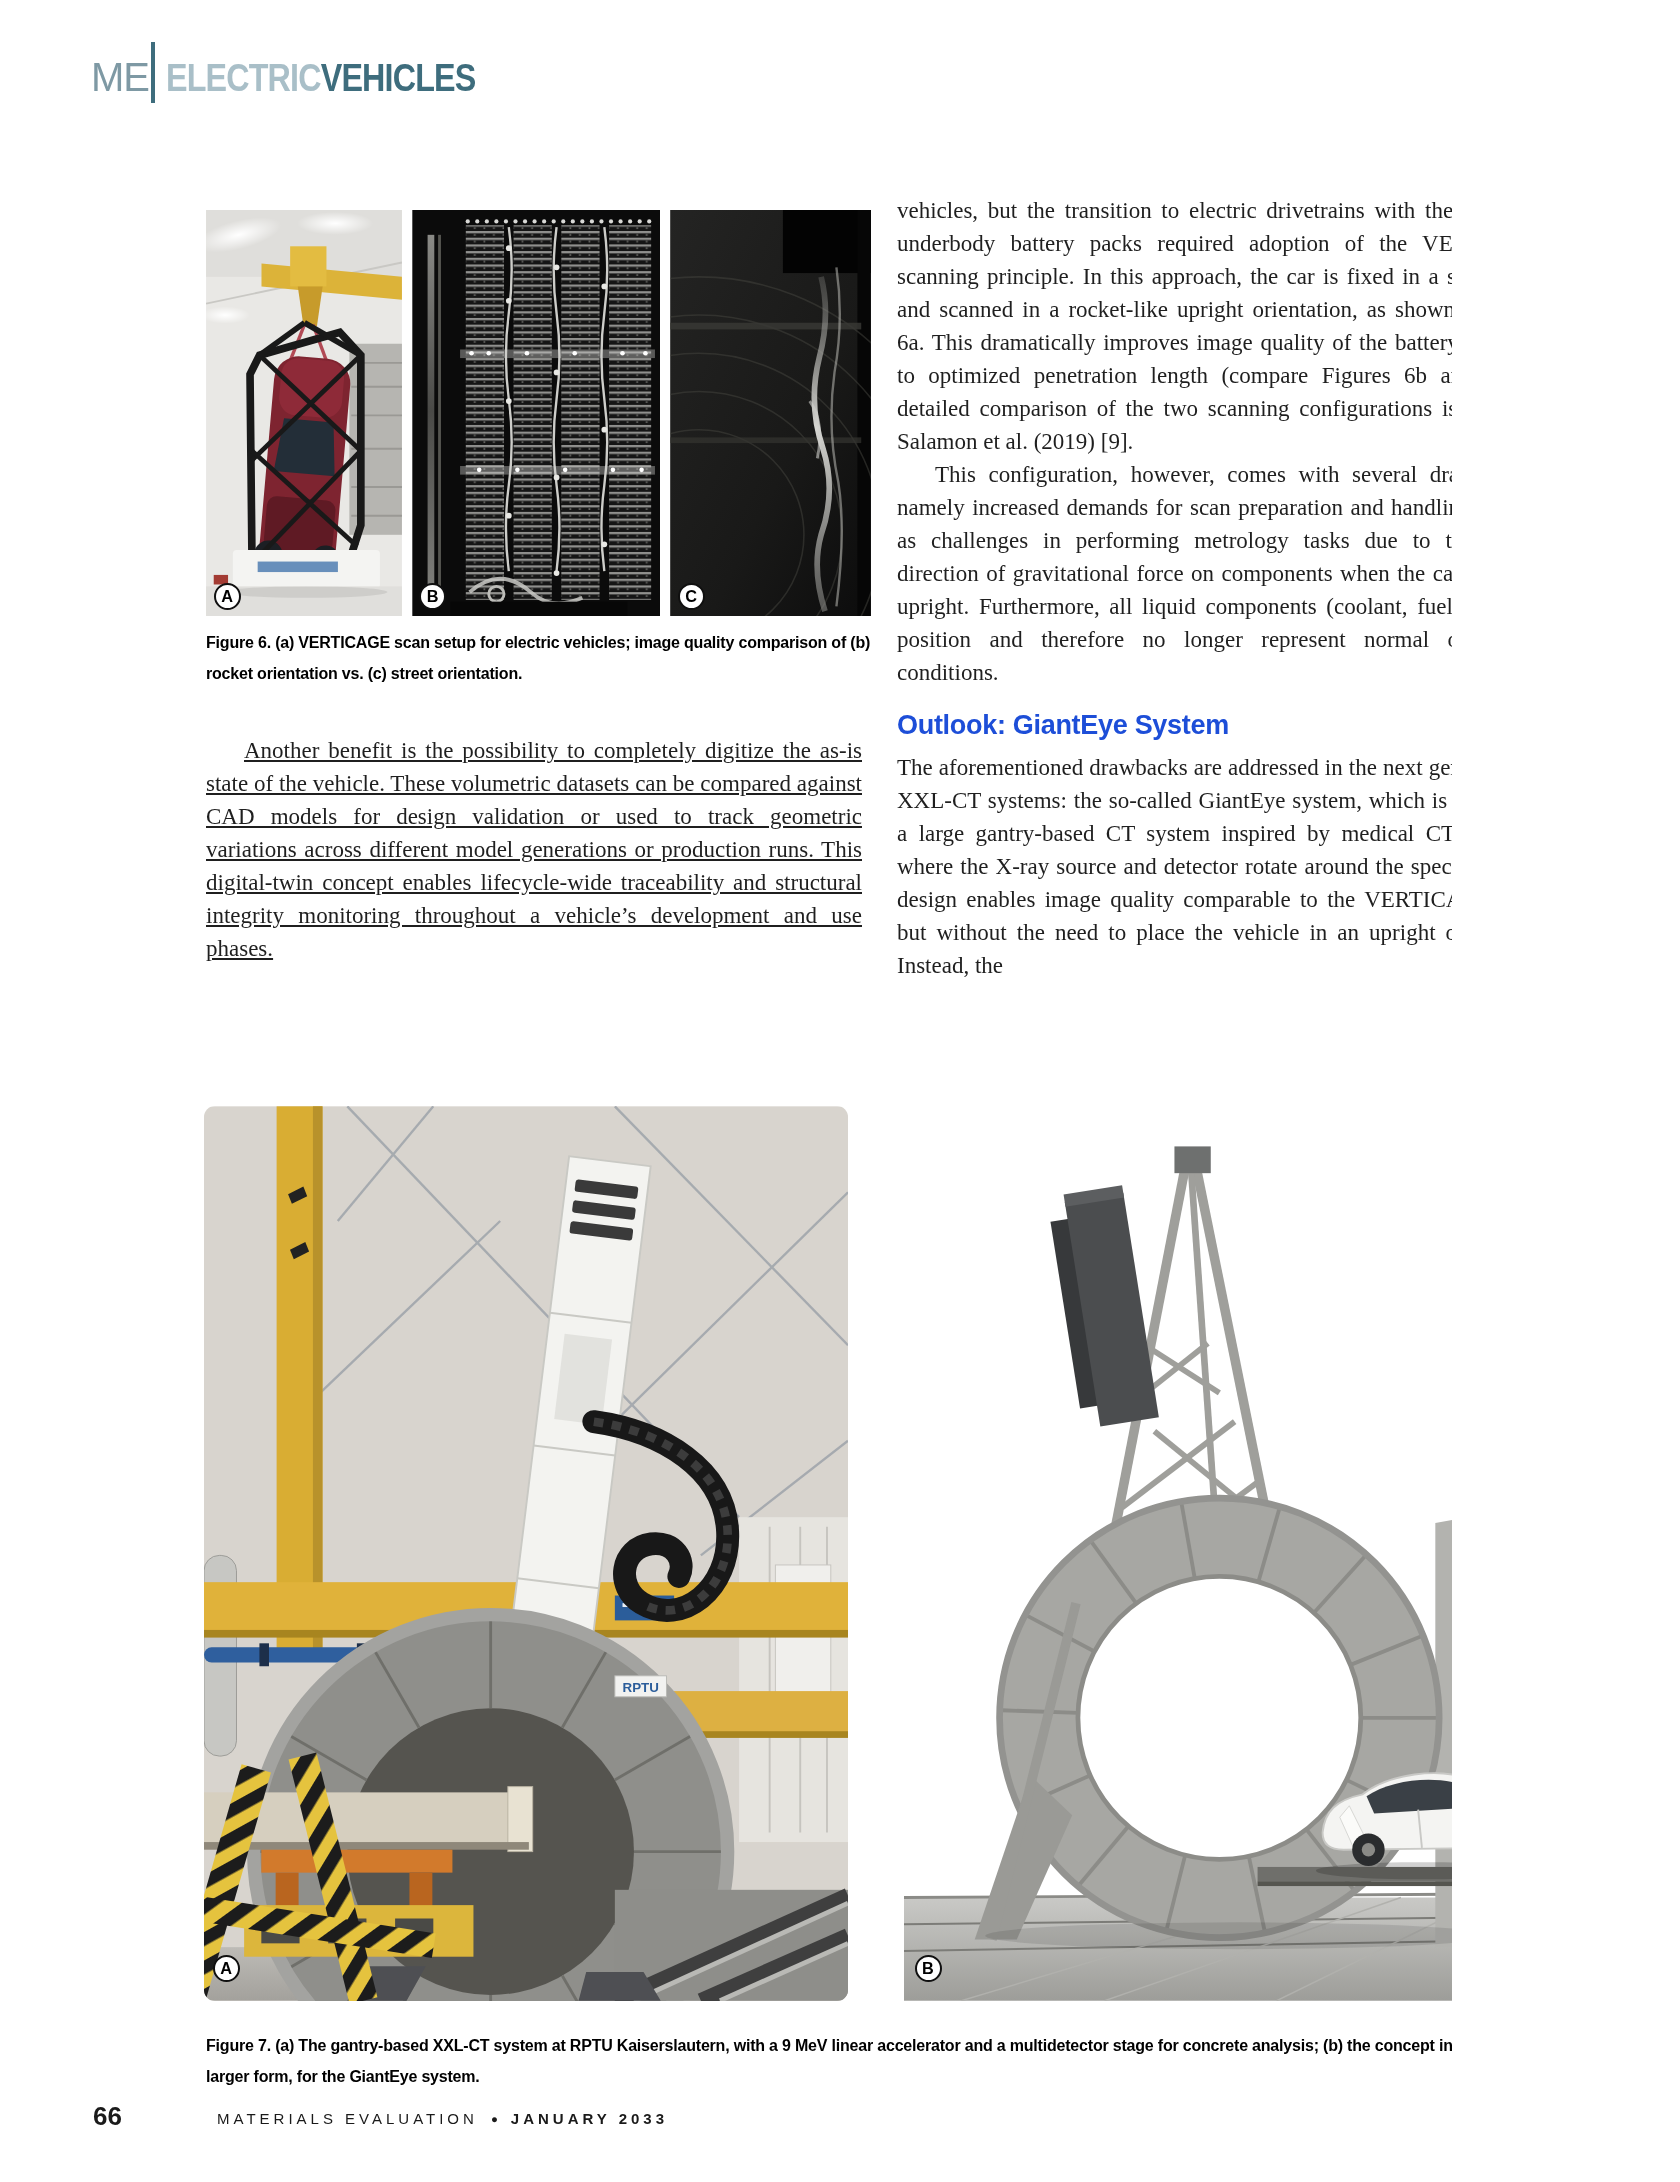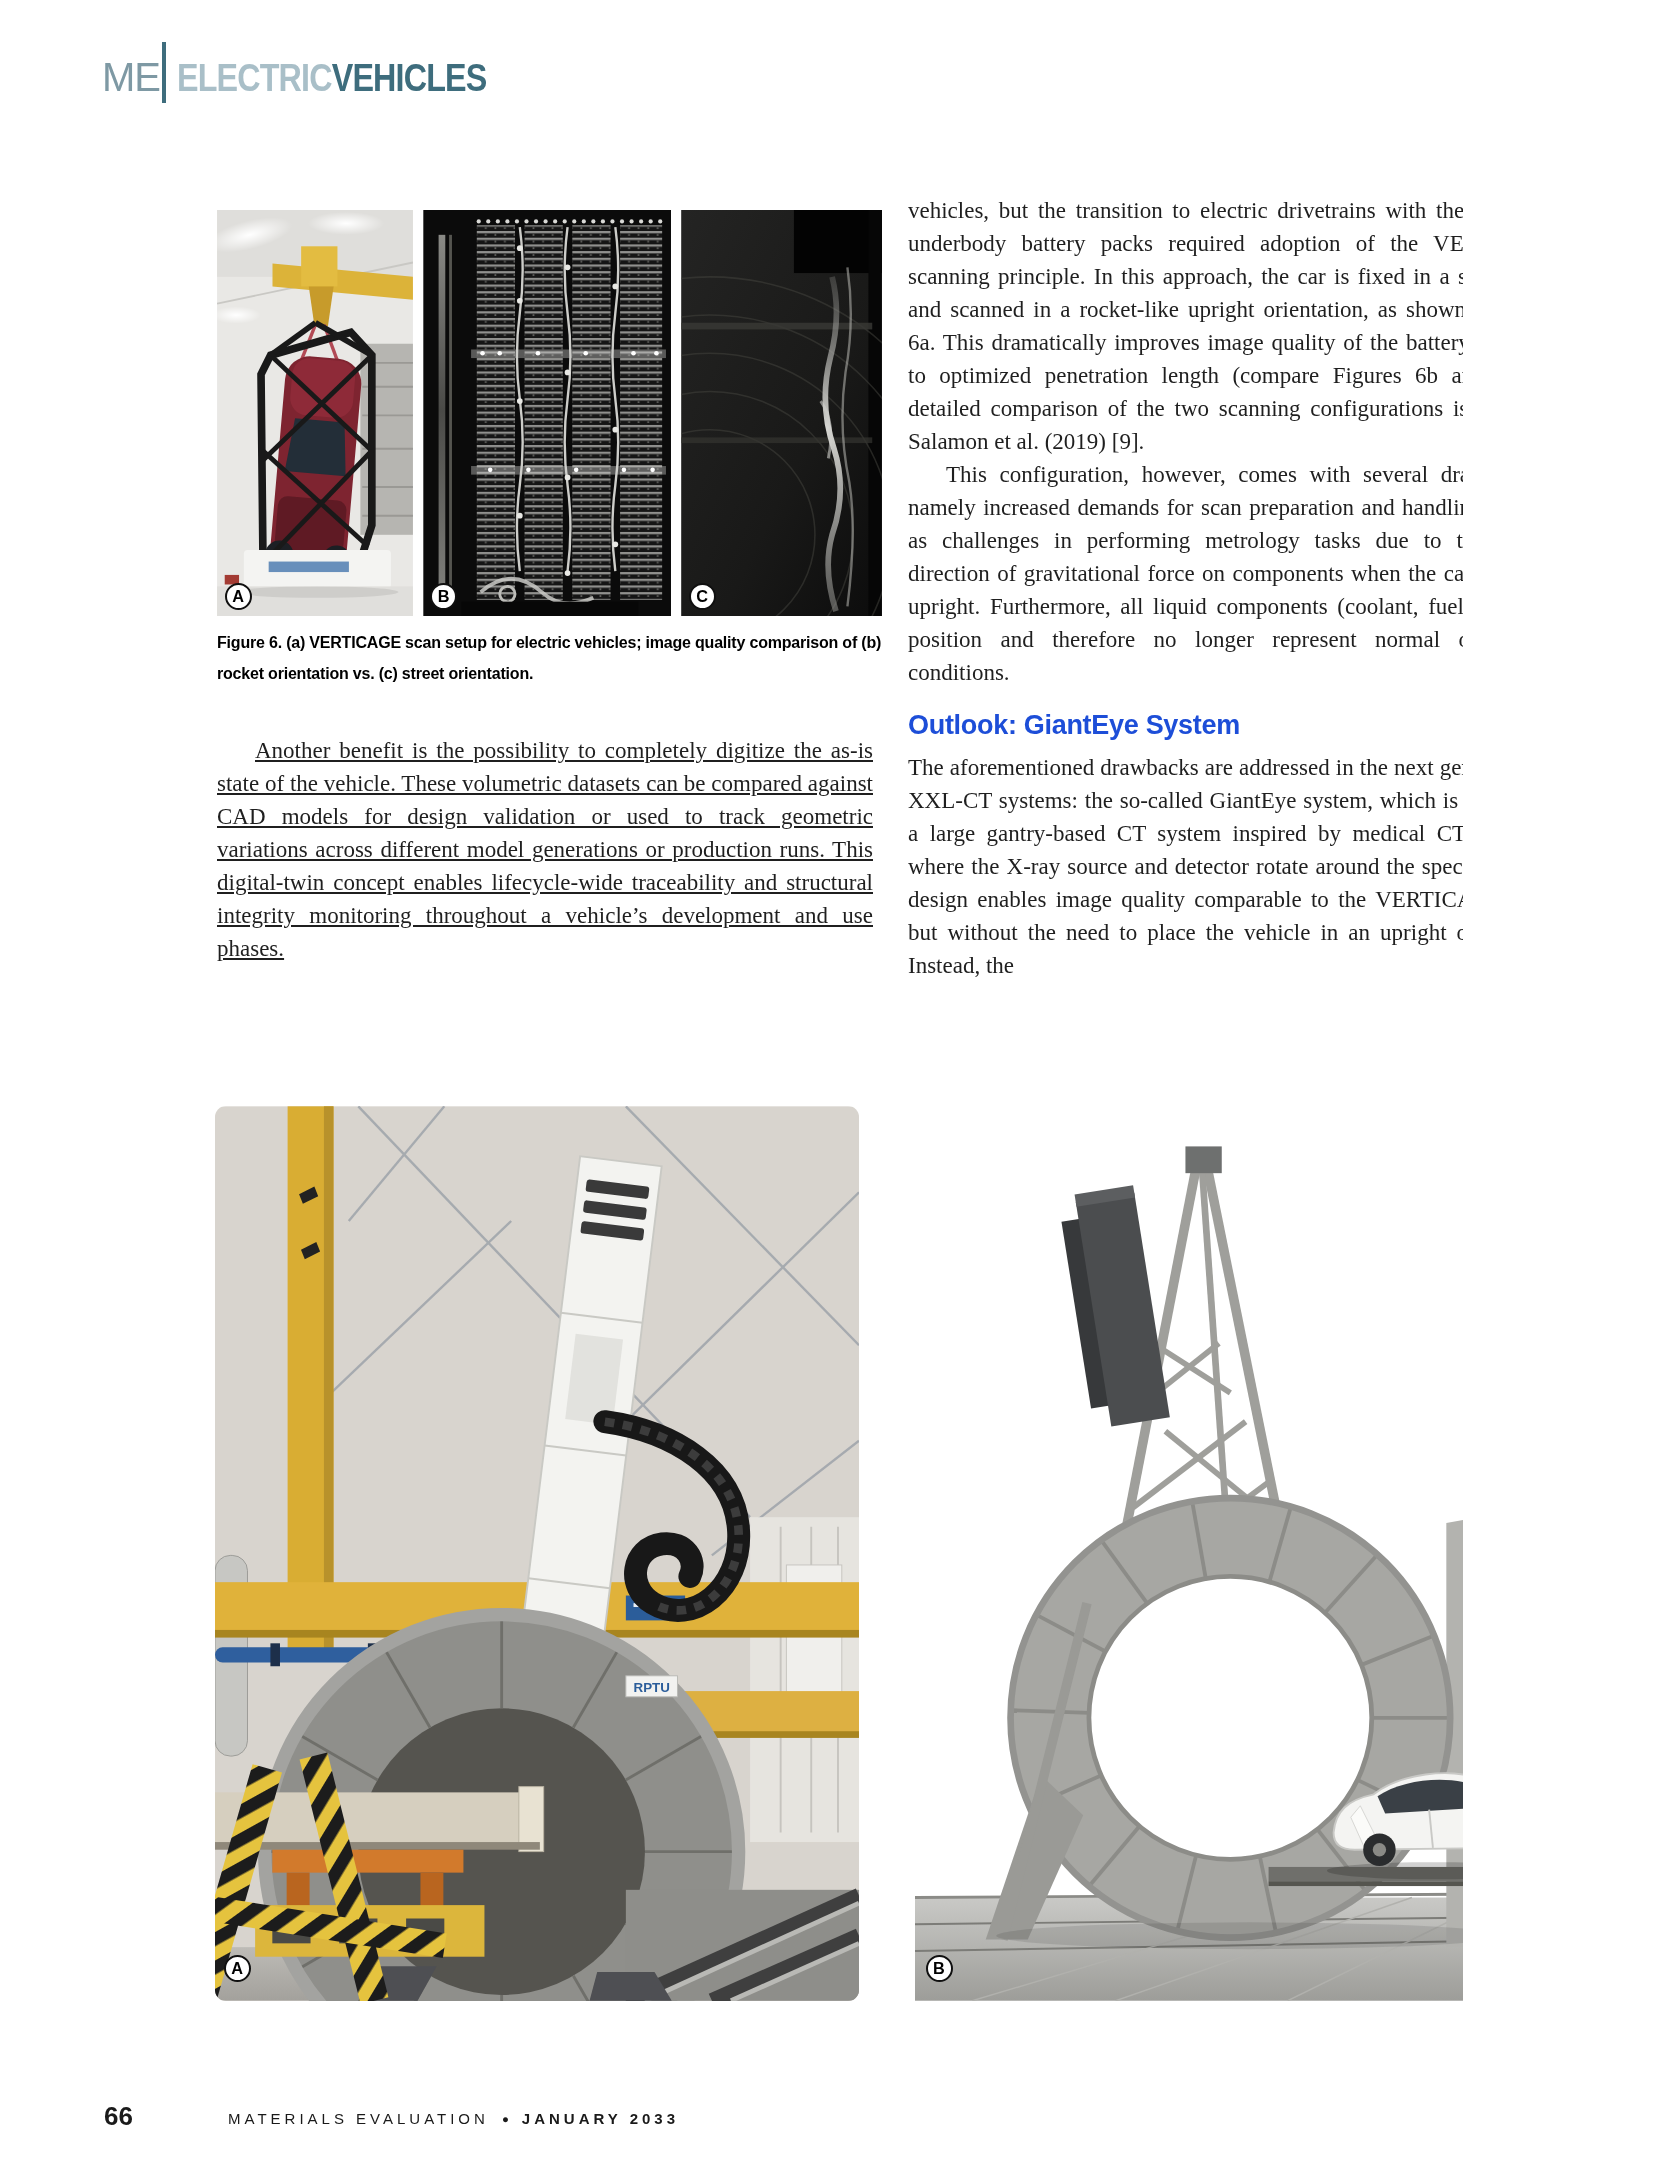--- a/index.html
+++ b/index.html
@@ -1,17 +1,17 @@
 <!DOCTYPE html>
 <html style="--teal-dark: #3e6d7d; --teal-light: #a9bfc8; --badge-gray: #7e99a4; --text-dark: #1f1f1f;"><head>
 <meta charset="utf-8">
 <style>
   html,body{margin:0;padding:0;background:#ffffff;}
   .page{position:relative;width:1452px;height:2182px;background:#fff;overflow:hidden;
-        font-family:"Liberation Serif","DejaVu Serif",serif;color:var(--text-dark,#1f1f1f);margin-left:11px;}
+        font-family:"Liberation Serif","DejaVu Serif",serif;color:var(--text-dark,#1f1f1f);}
 
   
   .kicker-me{position:absolute;left:91px;top:57px;font-family:"Liberation Sans","DejaVu Sans",sans-serif;
              font-weight:300;font-size:40px;line-height:1;letter-spacing:-1px;color:var(--badge-gray,#7e99a4);}
   .kicker-bar{position:absolute;left:151px;top:42px;width:3.8px;height:61px;background:var(--teal-dark,#3e6d7d);}
   .kicker-title{position:absolute;left:166px;top:59px;font-family:"Liberation Sans","DejaVu Sans",sans-serif;
                 font-weight:700;font-size:38px;line-height:1;letter-spacing:-1px;
                 transform:scaleX(.85);transform-origin:left top;white-space:nowrap;}
   .t-light{color:var(--teal-light,#a9bfc8);}
   .t-dark{color:var(--teal-dark,#3e6d7d);}
@@ -481,20 +481,21 @@
           <circle cx="48" cy="90" r="7" fill="#8a8a86"></circle>
         <circle cx="160" cy="88" r="17" fill="#2a2c2e"></circle>
           <circle cx="160" cy="88" r="7" fill="#8a8a86"></circle>
       </g>
     </svg>
     <div class="badge" style="left:10.5px;top:849px;">
         <span>B</span>
       </div>
   </div>
 
+  <div class="fig-caption cap7">Figure 7. (a) The gantry-based XXL-CT system at RPTU Kaiserslautern, with a 9 MeV linear accelerator and a multidetector stage for concrete analysis; (b) the concept in larger form, for the GiantEye system.</div>
 
   <div class="pageno">66</div>
   <div class="journal">
     <span class="jname">MATERIALS EVALUATION</span>
     <span class="jdot">●</span>
     <span class="jissue">JANUARY 2033</span>
   </div>
 
 </div>
 

